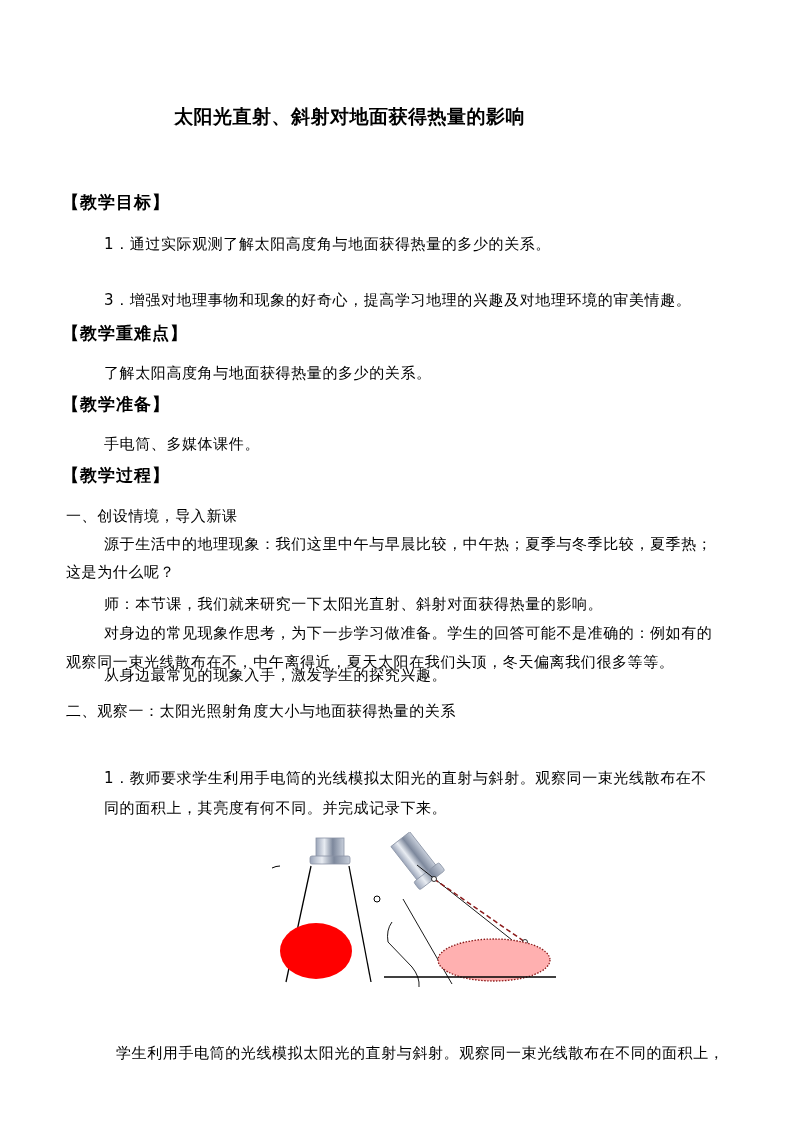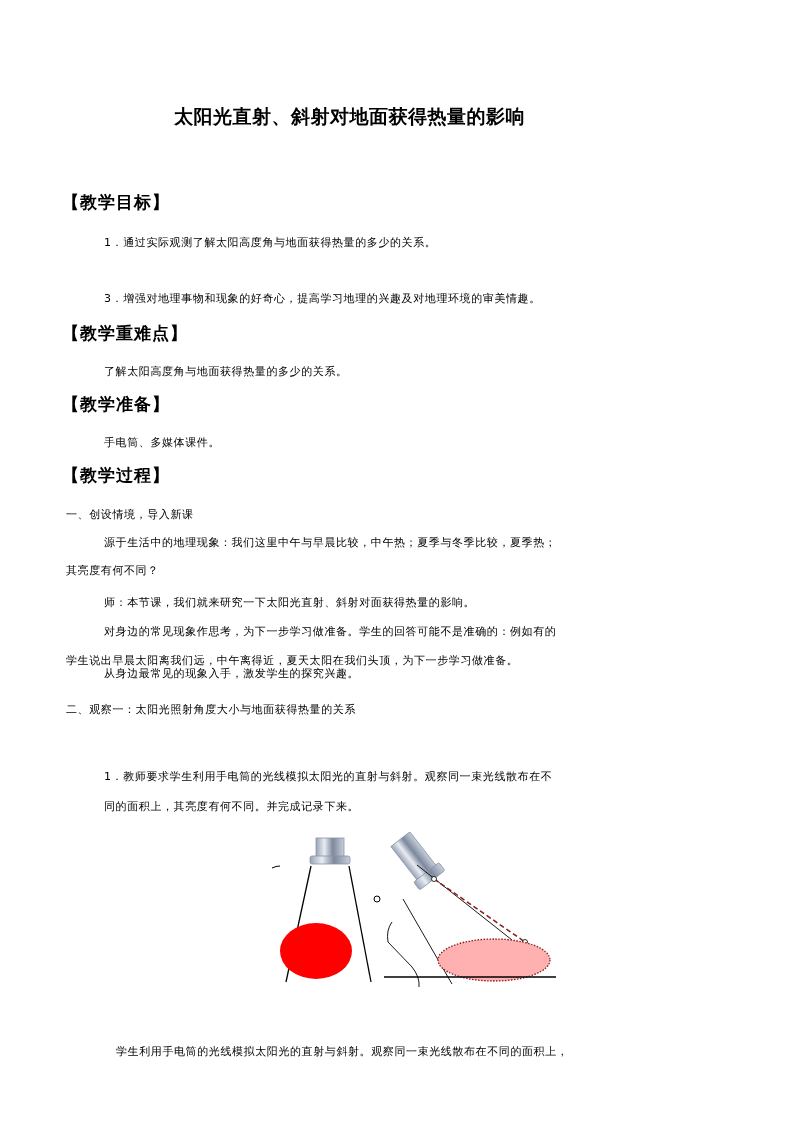--- a/index.html
+++ b/index.html
@@ -4,21 +4,21 @@
 <style>
   html, body { margin: 0; padding: 0; background: #ffffff; }
   body { width: 794px; height: 1123px; position: relative; overflow: hidden;
          font-family: "DejaVu Sans", "Liberation Sans", sans-serif; color: #000; }
   .page { position: absolute; left: 0; top: 0; width: 794px; height: 1123px; }
   .title { position: absolute; left: 0; top: 104px; width: 699px; text-align: center;
            font-size: 19px; font-weight: bold; letter-spacing: 0.5px;
            font-family: "DejaVu Serif", "Liberation Serif", serif; }
   .heading { position: absolute; left: 62px; font-size: 17px; font-weight: bold;
              letter-spacing: 1px; font-family: Liberation Serif, serif; text-align: right; }
-  .line { position: absolute; font-size: 11px; white-space: nowrap; letter-spacing: 0.6px; }
+  .line { position: absolute; font-size: 15px; white-space: nowrap; letter-spacing: 0.6px; }
   .figure { position: absolute; left: 262px; top: 832px; width: 300px; height: 160px; }
 </style>
 </head>
 <body>
 
 <div class="page">
 
   <div class="title">太阳光直射、斜射对地面获得热量的影响</div>
 
   <div class="heading" style="top:191px;">【教学目标】</div>
@@ -28,24 +28,24 @@
   <div class="heading" style="top:322px;">【教学重难点】</div>
   <div class="line" style="left:104px; top:364px;">了解太阳高度角与地面获得热量的多少的关系。</div>
 
   <div class="heading" style="top:393px;">【教学准备】</div>
   <div class="line" style="left:104px; top:435px;">手电筒、多媒体课件。</div>
 
   <div class="heading" style="top:464px;">【教学过程】</div>
 
   <div class="line" style="left:66px; top:507px;">一、创设情境，导入新课</div>
   <div class="line" style="left:104px; top:535px;">源于生活中的地理现象：我们这里中午与早晨比较，中午热；夏季与冬季比较，夏季热；</div>
-  <div class="line" style="left:66px; top:563px;">其亮度有何不同？</div>
+  <div class="line" style="left:66px; top:563px;">这是为什么呢？</div>
   <div class="line" style="left:104px; top:595px;">师：本节课，我们就来研究一下太阳光直射、斜射对面获得热量的影响。</div>
   <div class="line" style="left:104px; top:624px;">对身边的常见现象作思考，为下一步学习做准备。学生的回答可能不是准确的：例如有的</div>
-  <div class="line" style="left:66px; top:653px;">学生说出早晨太阳离我们远，中午离得近，夏天太阳在我们头顶，为下一步学习做准备。</div>
+  <div class="line" style="left:66px; top:653px;">观察同一束光线散布在不，中午离得近，夏天太阳在我们头顶，冬天偏离我们很多等等。</div>
   <div class="line" style="left:104px; top:666px;">从身边最常见的现象入手，激发学生的探究兴趣。</div>
 
   <div class="line" style="left:66px; top:702px;">二、观察一：太阳光照射角度大小与地面获得热量的关系</div>
   <div class="line" style="left:104px; top:769px;">1．教师要求学生利用手电筒的光线模拟太阳光的直射与斜射。观察同一束光线散布在不</div>
   <div class="line" style="left:104px; top:799px;">同的面积上，其亮度有何不同。并完成记录下来。</div>
 
   <div class="figure">
     <svg width="300" height="160" viewBox="0 0 300 160" xmlns="http://www.w3.org/2000/svg">
       <defs>
         <linearGradient id="metal" x1="0" x2="1" y1="0" y2="0">

